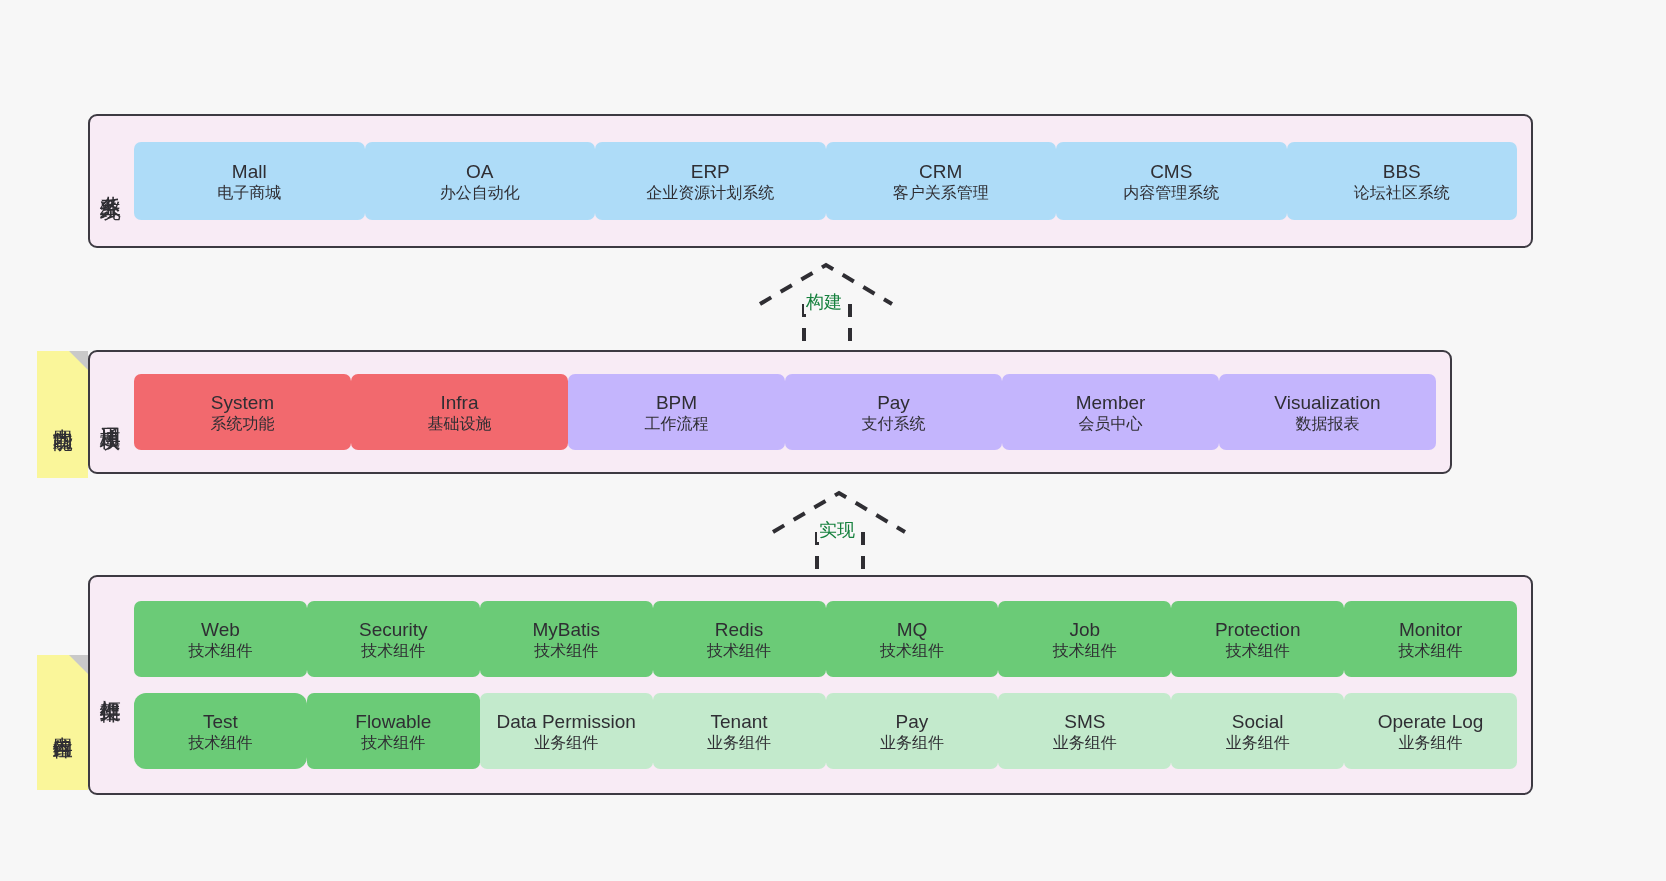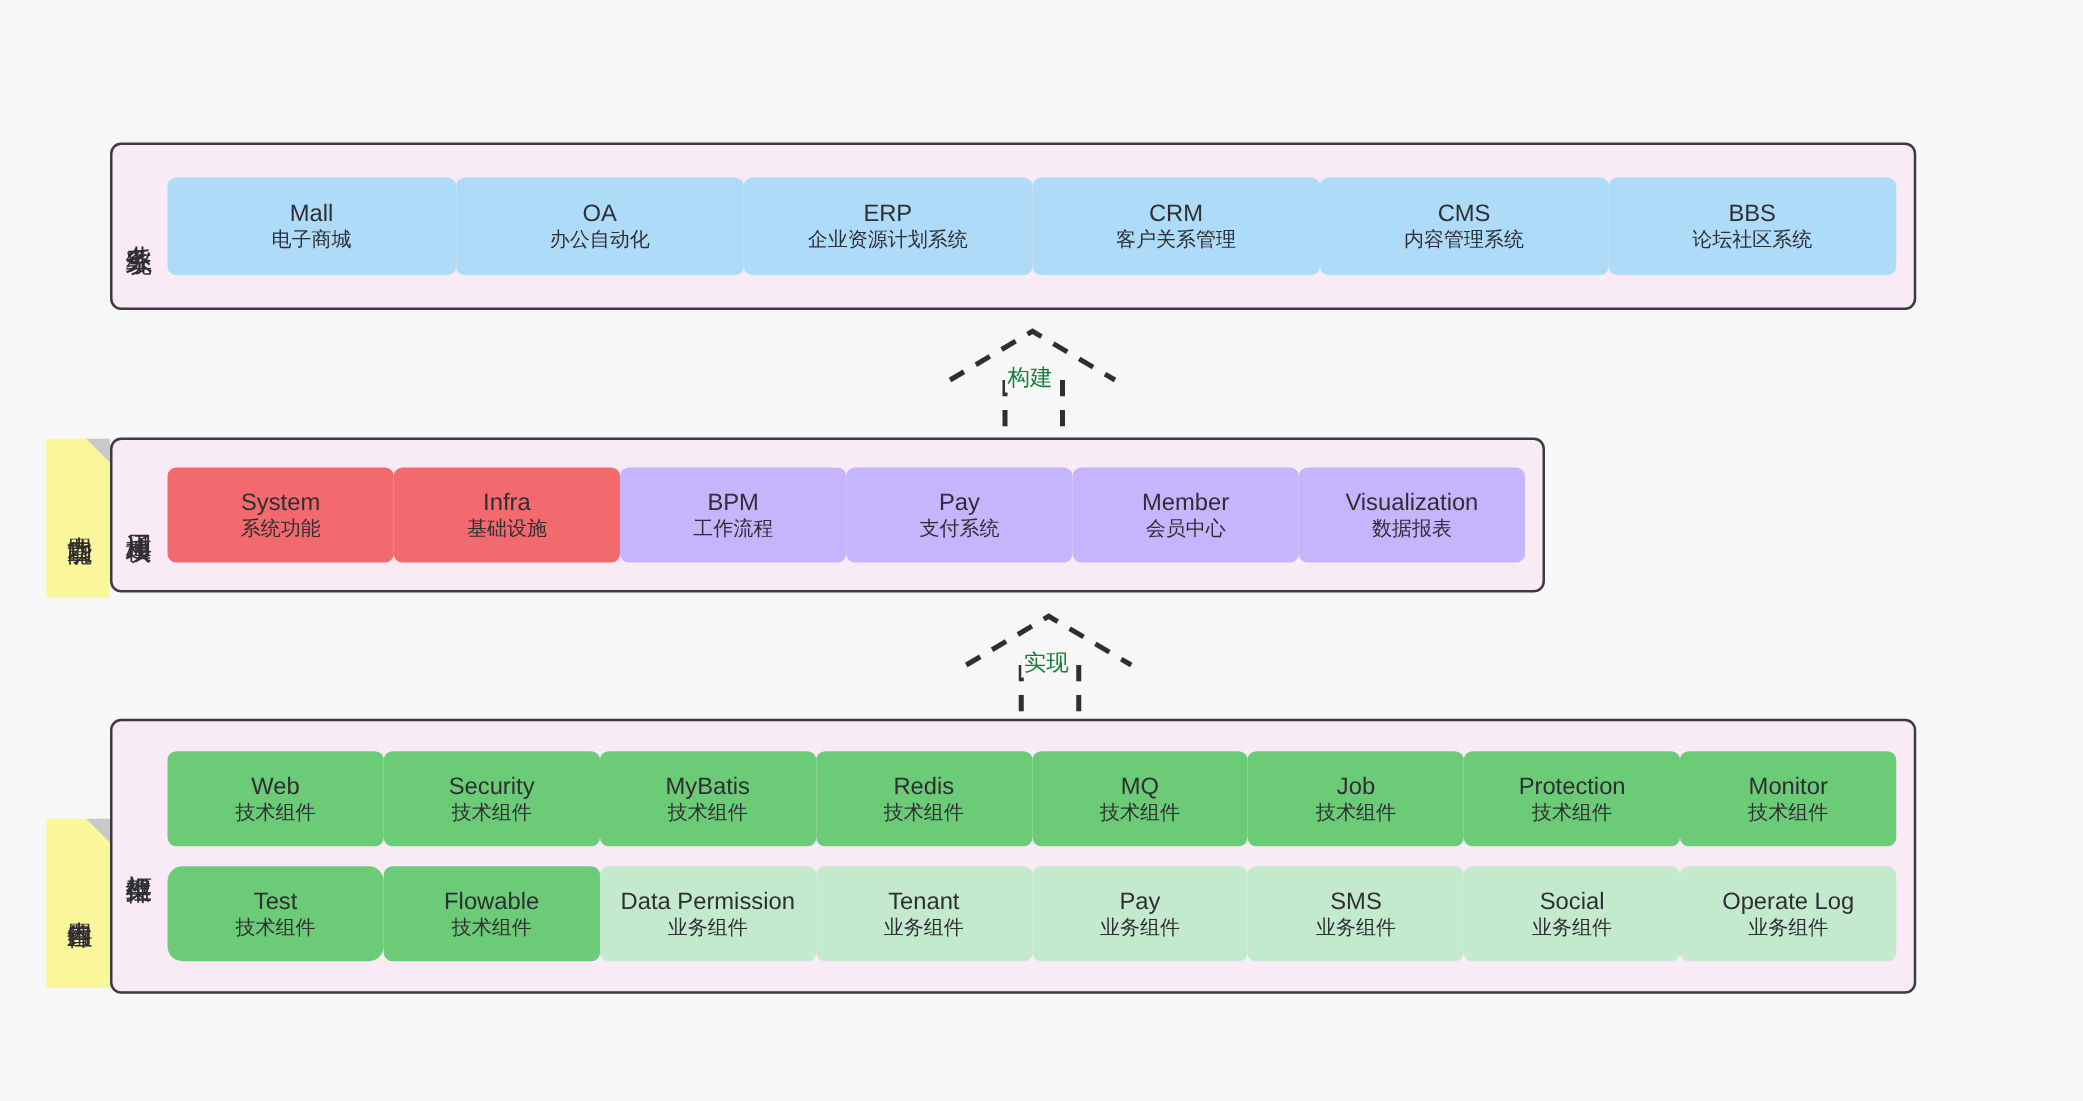--- a/index.html
+++ b/index.html
@@ -152,21 +152,21 @@
       <path d="M46 42 L92 42" fill="none" stroke="#2f2e33" stroke-width="4" stroke-dasharray="13 11"></path>
     </svg>
     <div class="conn-label" style="left:46px;top:28px;">构建</div>
   </div>
 
   <div class="note" style="left:37px;top:351px;width:51px;height:127px;">
     <span class="fold"></span>
     <span>内置功能</span>
   </div>
 
-  <div class="layer" id="layer-common" style="left:88px;top:350px;width:1148px;height:124px;">
+  <div class="layer" id="layer-common" style="left:88px;top:350px;width:1364px;height:124px;">
     <div class="layer-title">通用模块</div>
     <div class="layer-body">
       <div class="row" id="row-common">
           <div class="cell red" style="min-height: 76px;">
             <div class="t1">System</div>
             <div class="t2">系统功能</div>
           </div>
           <div class="cell red" style="min-height: 76px;">
             <div class="t1">Infra</div>
             <div class="t2">基础设施</div>

